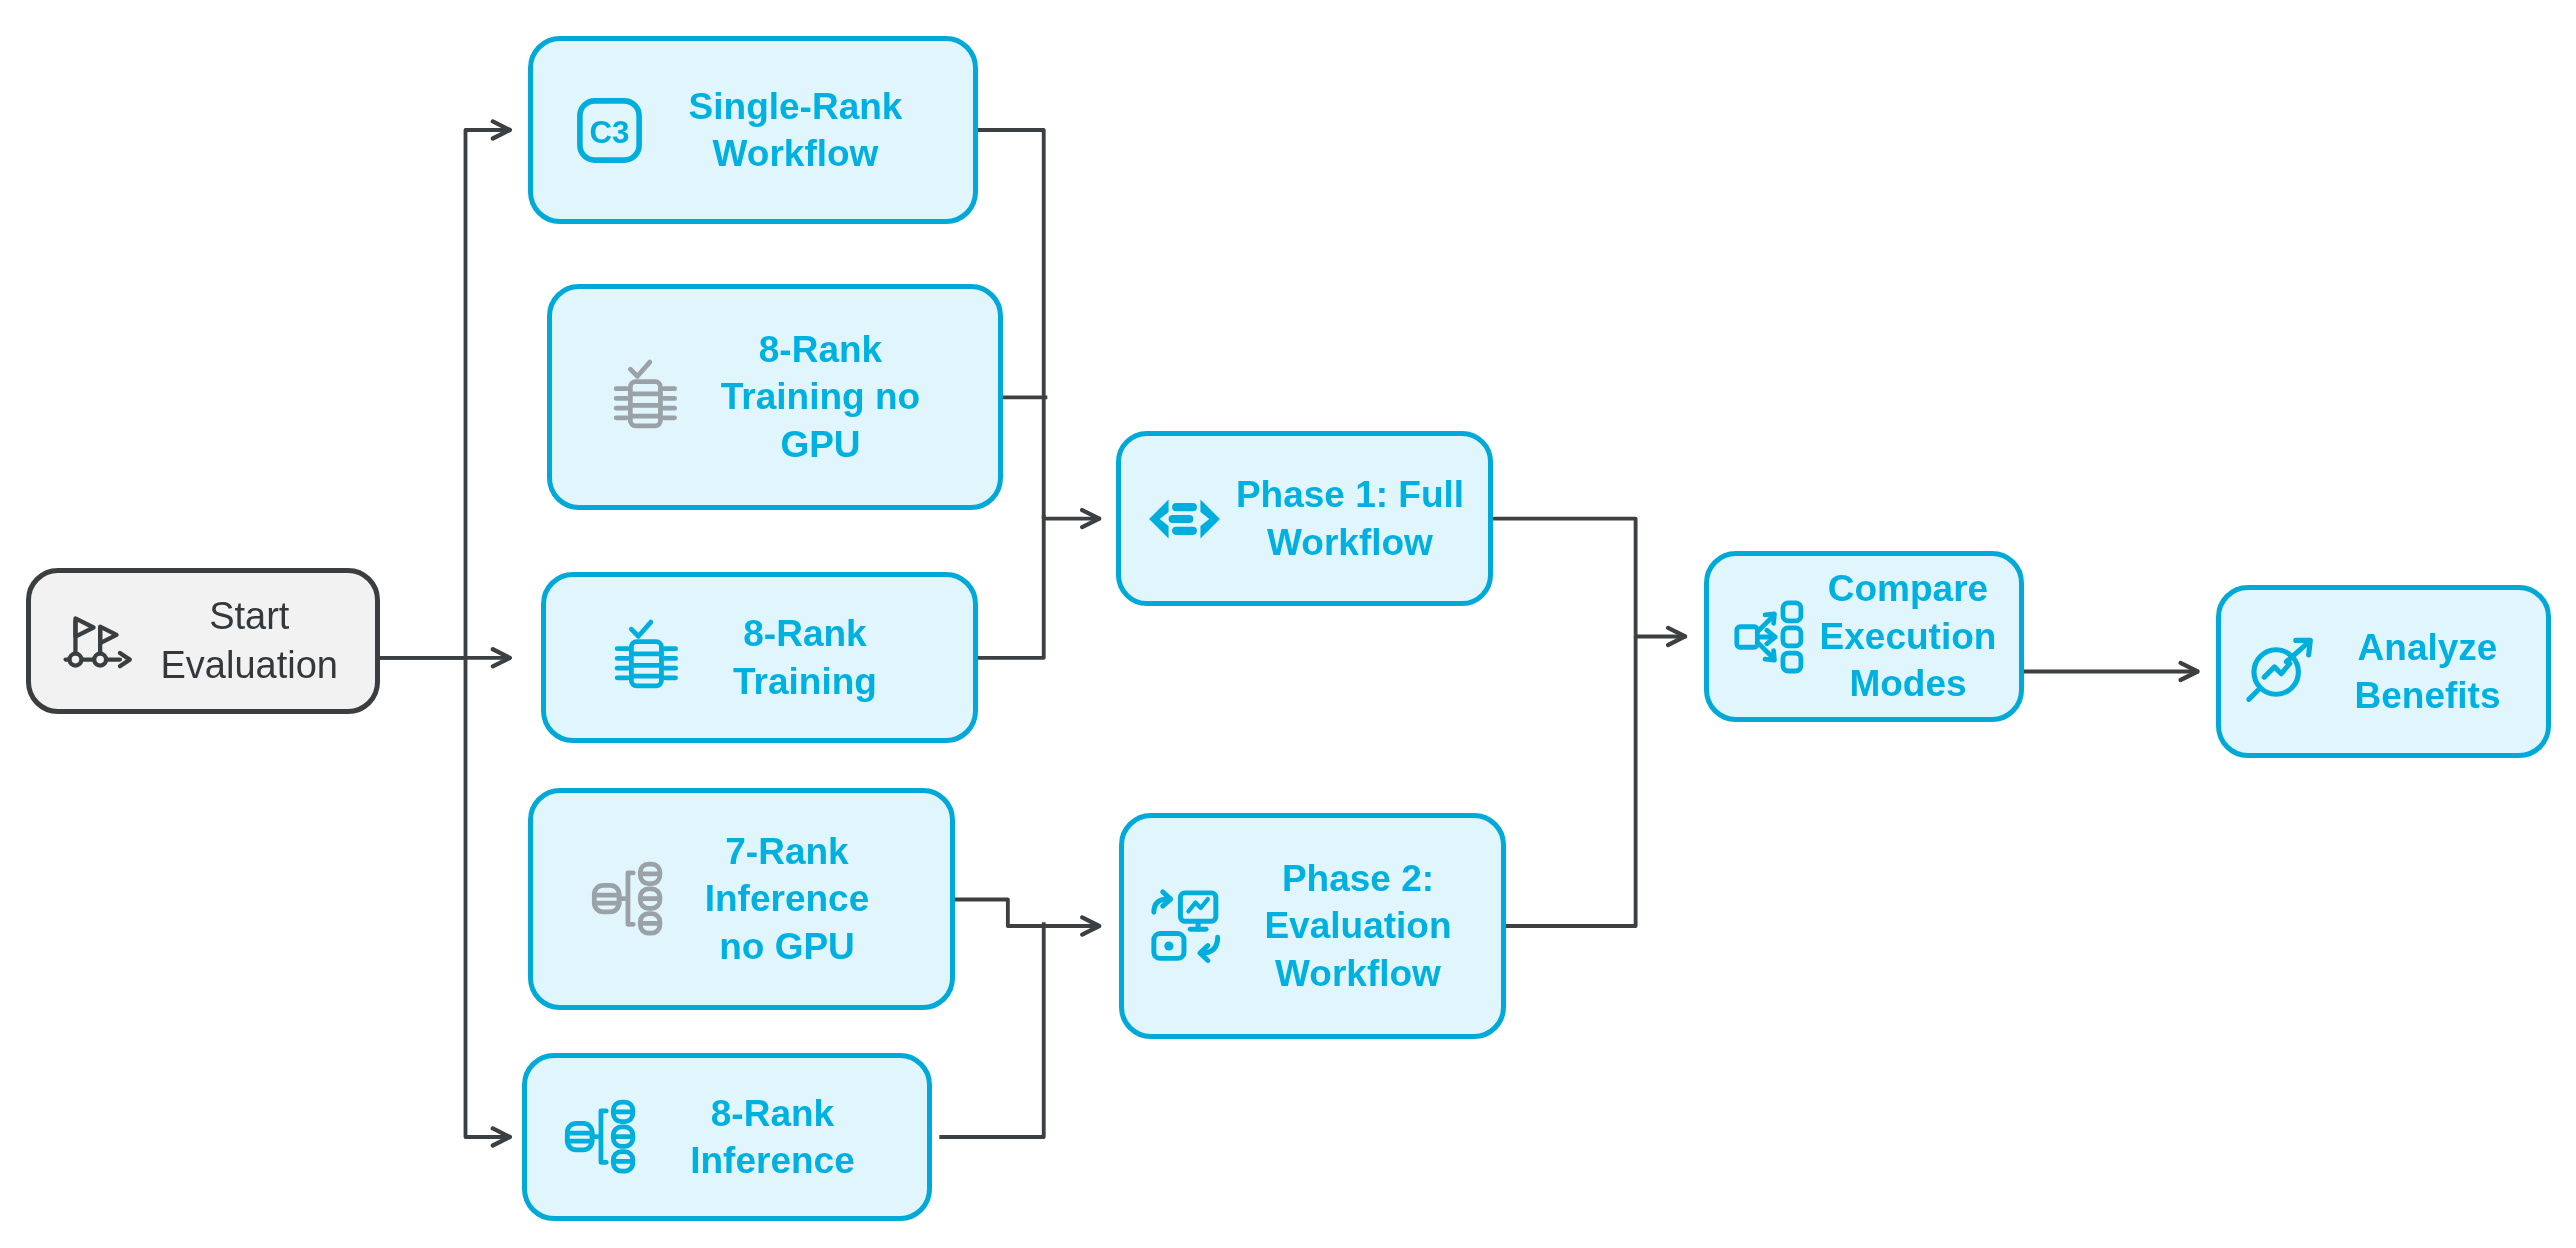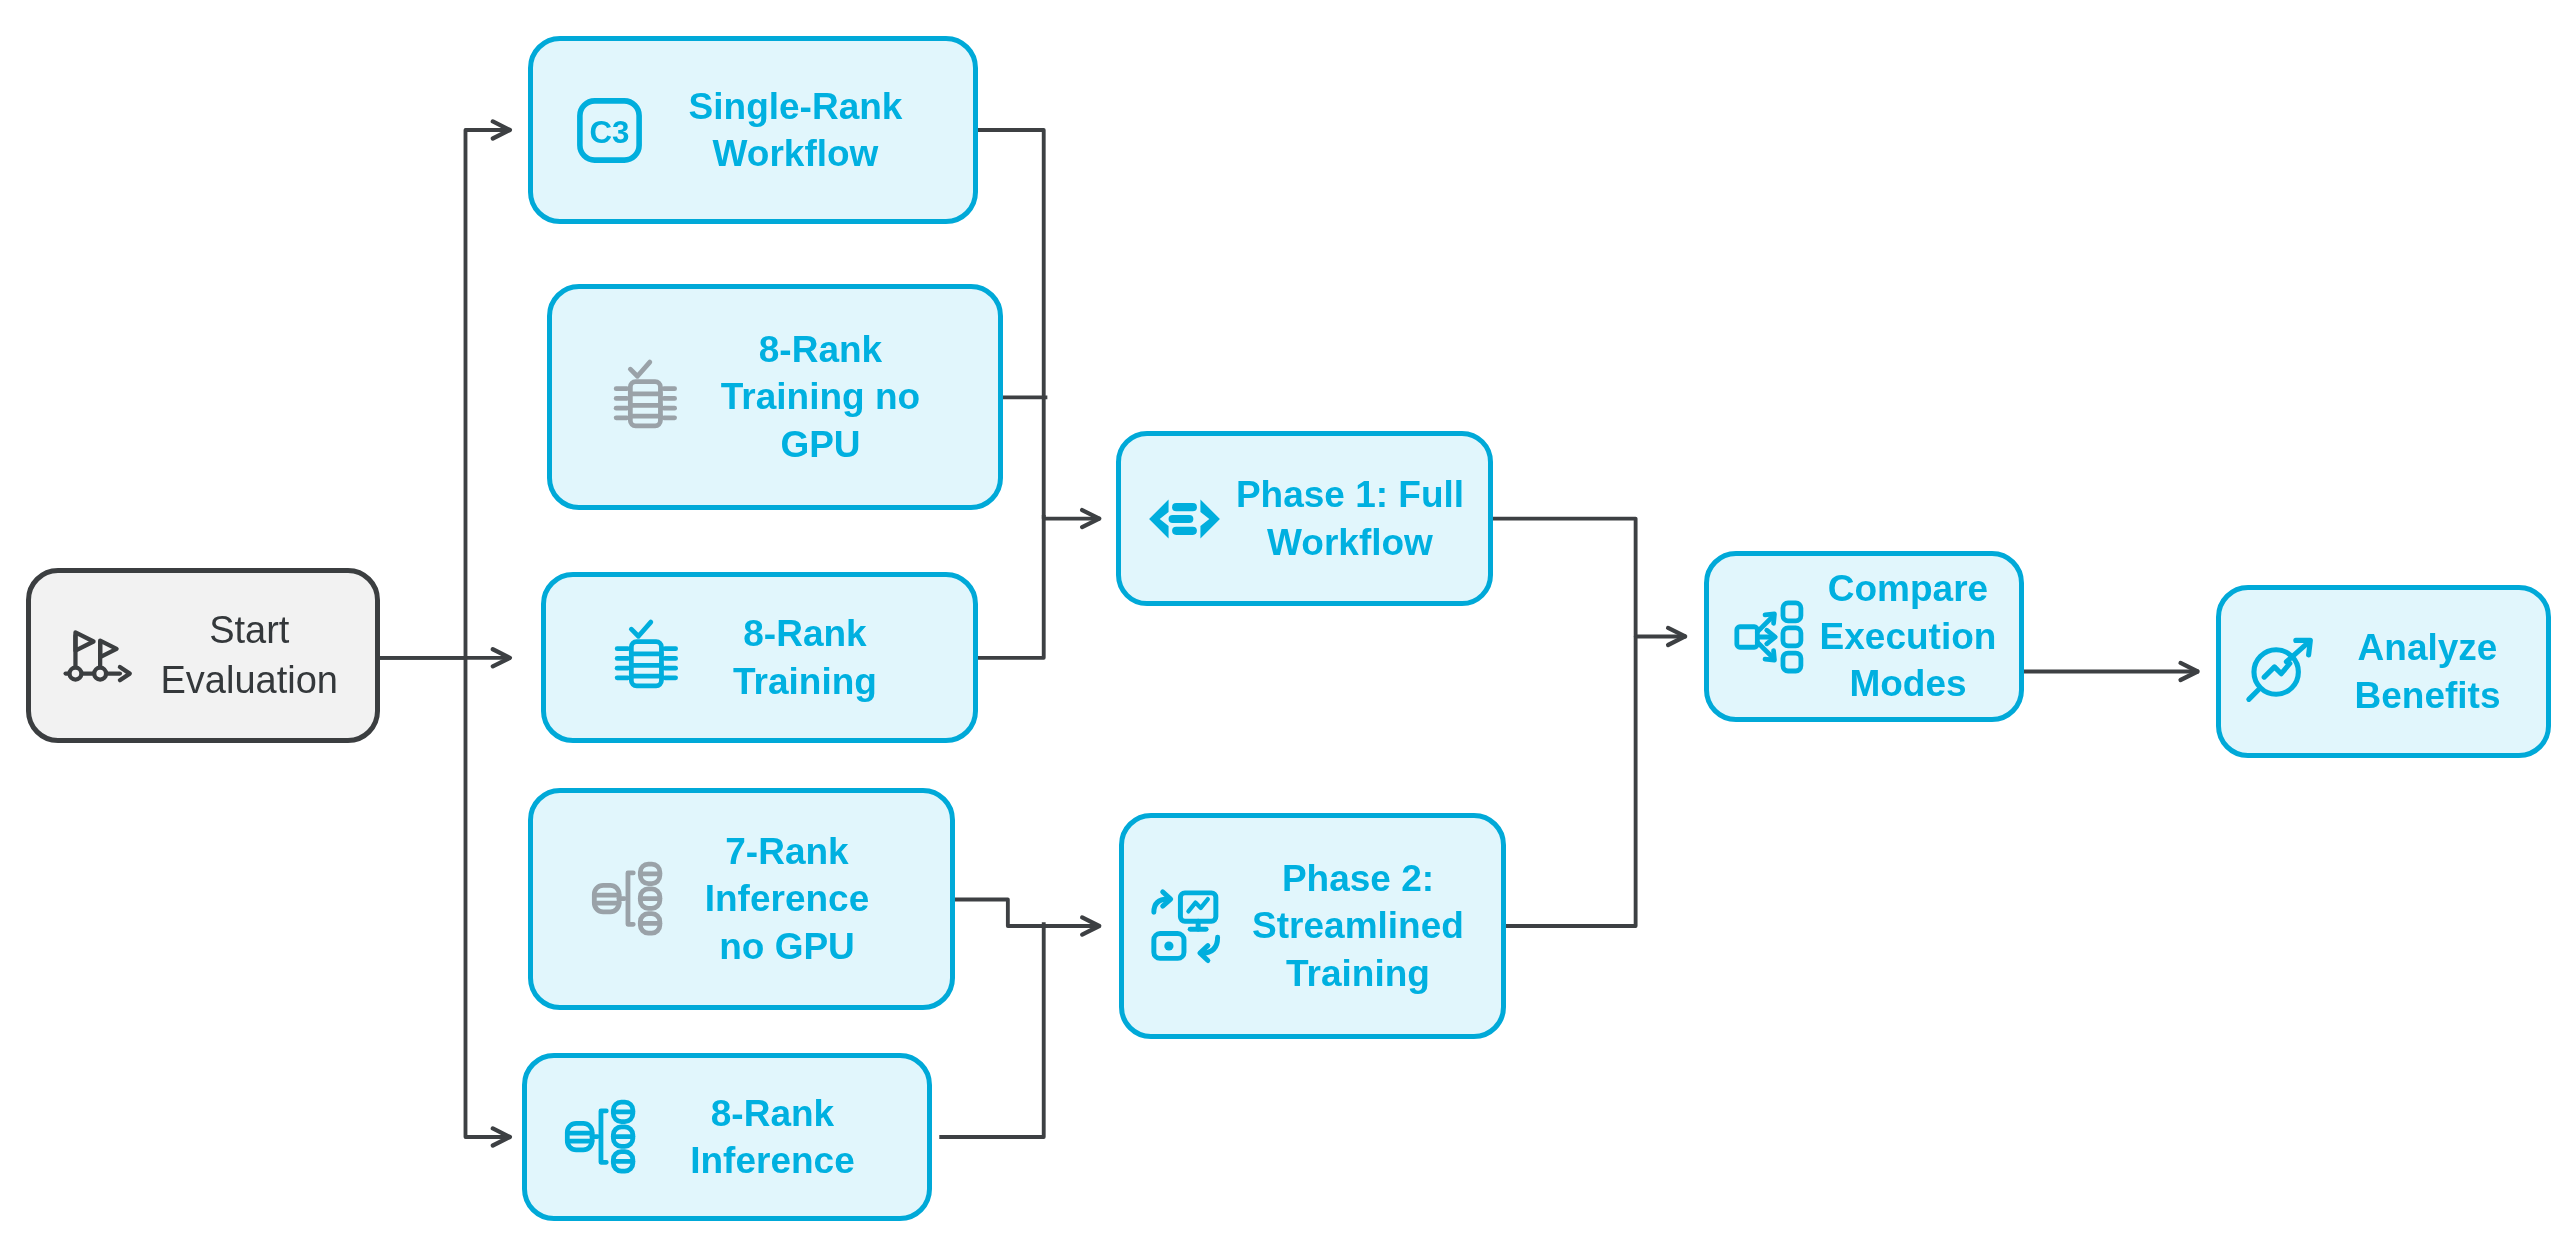--- a/index.html
+++ b/index.html
@@ -49,21 +49,21 @@
       <path d="M1165,465 L1224,465"></path>
       <path d="M1145,770 L1222,770 L1222,605"></path>
       <path d="M1118,1053 L1180,1053 L1180,1084 L1286,1084" marker-end="url(#arrow)"></path>
       <path d="M1102,1331 L1222,1331 L1222,1082"></path>
       <path d="M1748,607 L1915,607 L1915,745 L1972,745" marker-end="url(#arrow)"></path>
       <path d="M1763,1084 L1915,1084 L1915,747"></path>
       <path d="M2368,786 L2572,786" marker-end="url(#arrow)"></path>
     </g>
   </svg>
 
-  <div class="node neutral" style="left:26px;top:568px;width:354px;height:175px;padding-left:28px;">
+  <div class="node neutral" style="left:26px;top:568px;width:354px;height:146px;padding-left:28px;">
     <span class="icon">
       <svg width="79" height="79" viewBox="0 0 48 48" fill="none" stroke="#3b3e40" stroke-width="2.6" stroke-linecap="round" stroke-linejoin="round">
         <path d="M10,12 V31"></path>
         <path d="M10,10 L21,15.5 L10,21 Z"></path>
         <path d="M25,16 V31"></path>
         <path d="M25,15 L35,20 L25,25 Z"></path>
         <path d="M4,35 H37"></path>
         <path d="M37,31 L43,35 L37,39"></path>
         <circle cx="10" cy="35" r="3.6" fill="#f2f2f2"></circle>
         <circle cx="25" cy="35" r="3.6" fill="#f2f2f2"></circle>
@@ -183,21 +183,21 @@
         <rect x="20" y="5" width="20" height="16" rx="2.5"></rect>
         <path d="M24.5,15.5 L28.5,10.5 L31.5,13.5 L35.5,8.5" stroke-width="2.4"></path>
         <path d="M30,21 V25.5"></path>
         <path d="M25.5,25.5 H34.5"></path>
         <rect x="5" y="28" width="17" height="14" rx="3.5"></rect>
         <circle cx="13.5" cy="35" r="2.6" fill="#00aedd" stroke="none"></circle>
         <path d="M41,30 Q41,39 32,39"></path>
         <path d="M35.5,34.8 L31,39 L35.5,43.2"></path>
       </svg>
     </span>
-    <span class="label" style="max-width:282px;">Phase 2: Streamlined Training</span>
+    <span class="label" style="max-width:282px;">Phase 2: Evaluation Workflow</span>
   </div>
 
   <div class="node cyan" style="left:2216px;top:585px;width:335px;height:173px;">
     <span class="icon">
       <svg width="82" height="82" viewBox="0 0 48 48" fill="none" stroke="#00aedd" stroke-width="3" stroke-linecap="round" stroke-linejoin="round">
         <circle cx="20" cy="24" r="13"></circle>
         <path d="M10.5,33.5 L4,40"></path>
         <path d="M13,27 L19,21 L23,25 L28,19"></path>
         <path d="M26,18 L39,6.5"></path>
         <path d="M31.5,5.5 L40,5.5 L39,14"></path>

